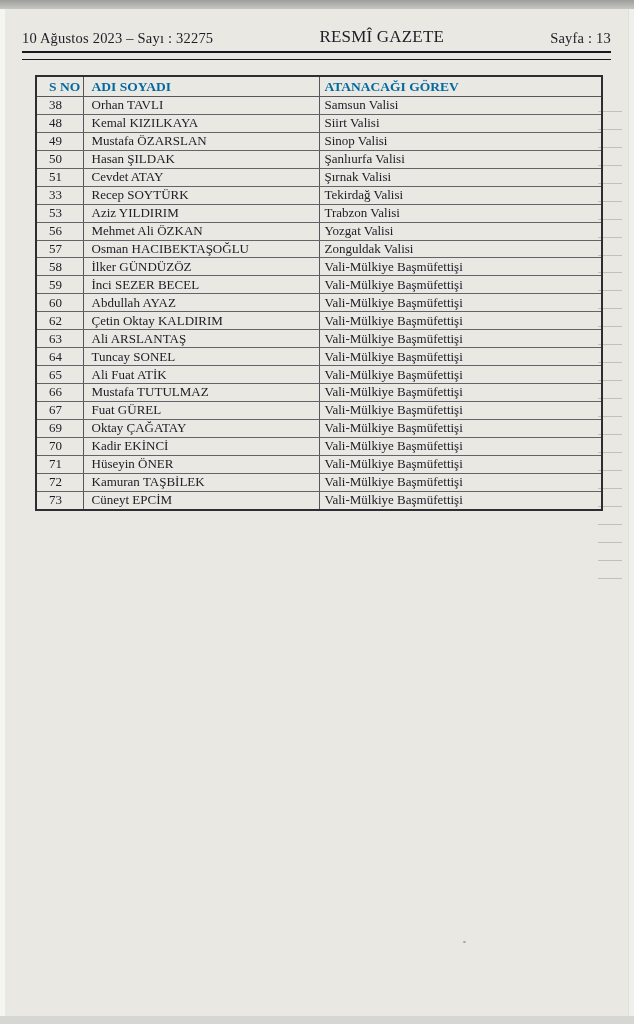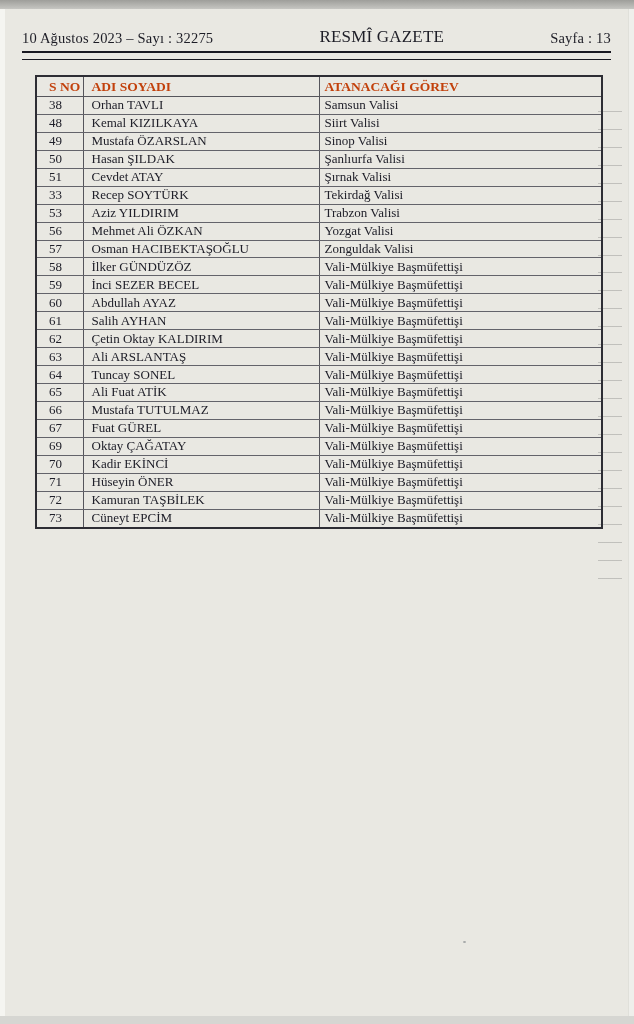--- a/index.html
+++ b/index.html
@@ -80,21 +80,21 @@
     text-align: left;
     vertical-align: middle;
     white-space: nowrap;
     overflow: hidden;
     padding: 0;
   }
   table.appointments th {
     font-size: 13.5px;
     font-weight: bold;
     height: 19px;
-    color: #c2410c;
+    color: #0369a1;
   }
   table.appointments td { height: 16.95px; }
   table.appointments th:nth-child(1), table.appointments td:nth-child(1) { padding-left: 12px; }
   table.appointments th:nth-child(2), table.appointments td:nth-child(2) { padding-left: 8px; }
   table.appointments th:nth-child(3), table.appointments td:nth-child(3) { padding-left: 5px; }
   table.appointments { border: 2px solid #2d2d34; }
   table.appointments thead th { border-top: 2px solid #2d2d34; }
   table.appointments tr td:first-child, table.appointments tr th:first-child { border-left: 2px solid #2d2d34; }
   table.appointments tr td:last-child, table.appointments tr th:last-child { border-right: 2px solid #2d2d34; }
   table.appointments tbody tr:last-child td { border-bottom: 2px solid #2d2d34; }
@@ -187,25 +187,20 @@
         <td>59</td>
         <td>İnci SEZER BECEL</td>
         <td>Vali-Mülkiye Başmüfettişi</td>
       </tr>
       <tr>
         <td>60</td>
         <td>Abdullah AYAZ</td>
         <td>Vali-Mülkiye Başmüfettişi</td>
       </tr>
       <tr>
-        <td>61</td>
-        <td>Salih AYHAN</td>
-        <td>Vali-Mülkiye Başmüfettişi</td>
-      </tr>
-      <tr>
         <td>62</td>
         <td>Çetin Oktay KALDIRIM</td>
         <td>Vali-Mülkiye Başmüfettişi</td>
       </tr>
       <tr>
         <td>63</td>
         <td>Ali ARSLANTAŞ</td>
         <td>Vali-Mülkiye Başmüfettişi</td>
       </tr>
       <tr>

